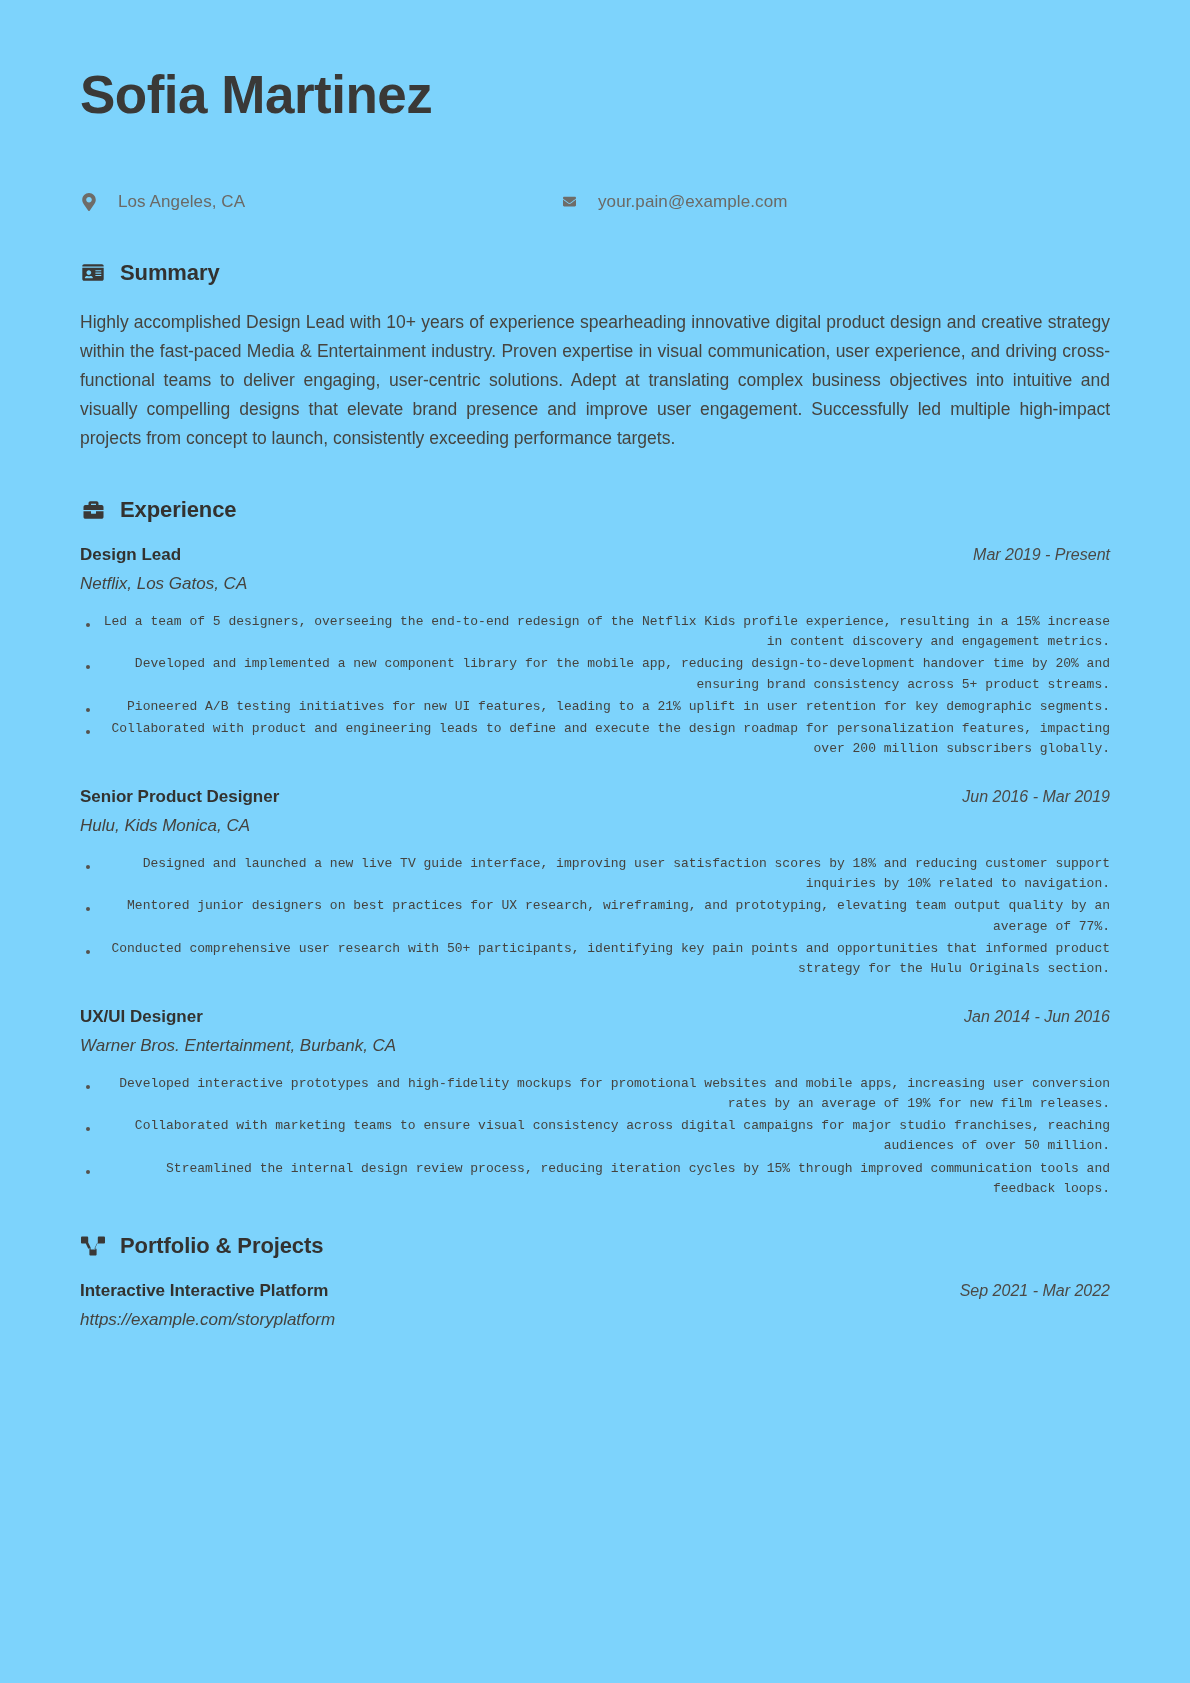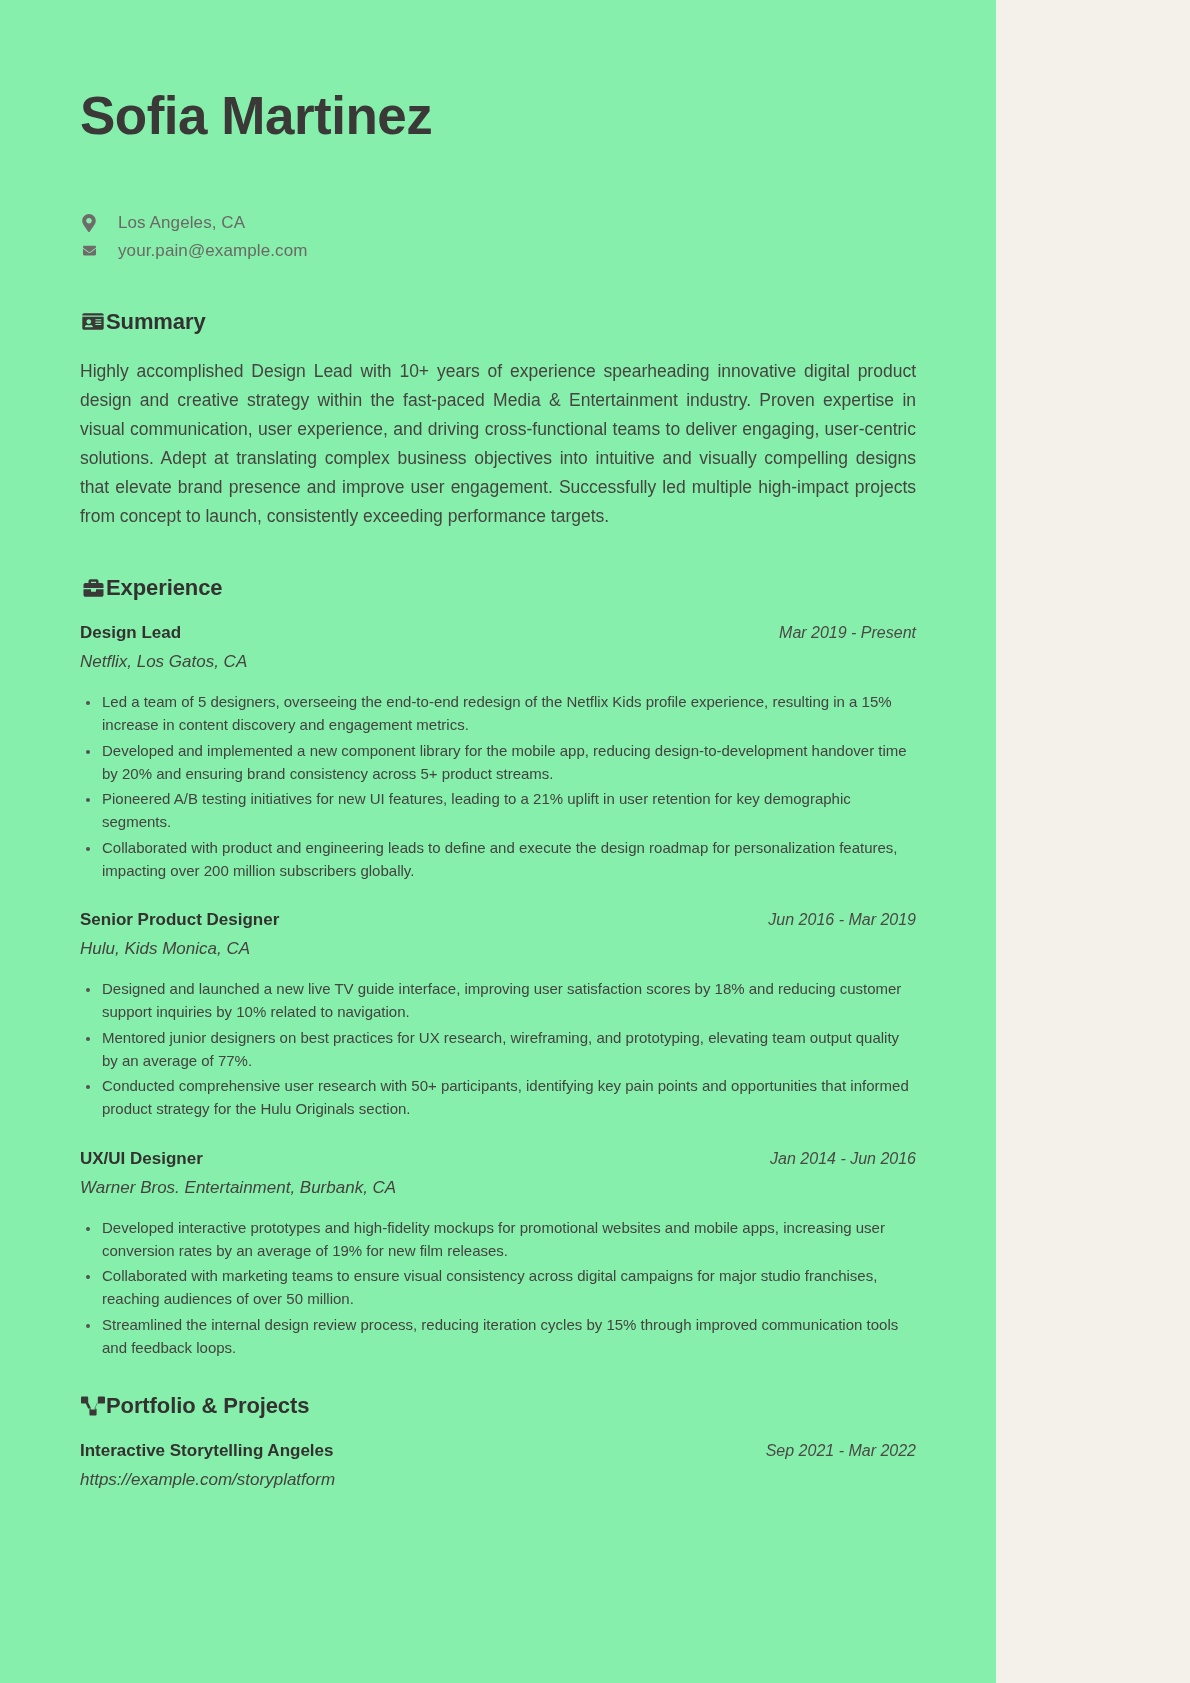--- a/index.html
+++ b/index.html
@@ -5,24 +5,24 @@
   * { margin:0; padding:0; box-sizing:border-box; }
   html, body {
     width:1190px;
     height:1683px;
     background:#f4f1ea;
     font-family:"Liberation Sans", sans-serif;
     color:#3b3a38;
     -webkit-font-smoothing:antialiased;
   }
   .page {
-    width:996px;
+    width:1190px;
     height:1683px;
-    background:#86efac;
-    padding:86px 80px 0 80px;
+    background:#7dd3fc;
+    padding:65px 80px 0 80px;
     position:relative;
     overflow:hidden;
   }
 
   
   .name {
     font-size:53px;
     font-weight:700;
     letter-spacing:-0.5px;
     color:#3a3937;
@@ -57,21 +57,21 @@
     font-size:17px;
     color:#6b6965;
     letter-spacing:0.1px;
   }
 
   
   .section { margin-bottom:6px; }
   .section-head {
     display:flex;
     align-items:center;
-    gap:0;
+    gap:14px;
     margin-bottom:22px;
   }
   .section-icon { width:26px; height:26px; display:flex; align-items:center; justify-content:center; }
   .section-icon svg { display:block; fill:#3a3937; }
   .section-title {
     font-size:22px;
     font-weight:700;
     color:#333230;
     letter-spacing:-0.1px;
   }
@@ -112,25 +112,26 @@
   .entry-link {
     font-size:17px;
     font-style:italic;
     color:#45433e;
   }
 
   ul.bullets { list-style:none; padding:0; margin:0; }
   ul.bullets li {
     position:relative;
     padding-left:22px;
-    font-size:15px;
+    font-size:13px;
     line-height:1.55;
     color:#45433f;
     margin-bottom:2px;
-    text-align:left;
+    text-align:right;
+    font-family:Liberation Mono, monospace;
   }
   ul.bullets li::before {
     content:"";
     position:absolute;
     left:6px;
     top:11px;
     width:4px;
     height:4px;
     border-radius:50%;
     background:#55534e;
@@ -237,20 +238,20 @@
       <span class="section-icon">
         <svg width="24" height="20" viewBox="0 0 640 512">
             <path d="M384 320H256c-17.7 0-32 14.3-32 32v128c0 17.7 14.3 32 32 32h128c17.7 0 32-14.3 32-32V352c0-17.7-14.3-32-32-32zM192 32c0-17.7-14.3-32-32-32H32C14.3 0 0 14.3 0 32v128c0 17.7 14.3 32 32 32h95.7l67 134.1c5.2-1.3 10.6-2.1 16.2-2.1h128c5.6 0 11 .8 16.2 2.1l67-134.1H608c17.7 0 32-14.3 32-32V32c0-17.7-14.3-32-32-32H480c-17.7 0-32 14.3-32 32v128c0 1.5.1 2.9.3 4.3L384 293.2V352h-128v-58.8l-64.3-128.9c.2-1.4.3-2.8.3-4.3V32z"></path>
           </svg>
       </span>
       <span class="section-title">Portfolio &amp; Projects</span>
     </div>
 
     <div class="entry">
       <div class="entry-top">
-        <span class="entry-title">Interactive Storytelling Angeles</span>
+        <span class="entry-title">Interactive Interactive Platform</span>
         <span class="entry-date">Sep 2021 - Mar 2022</span>
       </div>
       <div class="entry-link">https://example.com/storyplatform</div>
     </div>
   </div>
 
 </div>
 
 </body></html>

